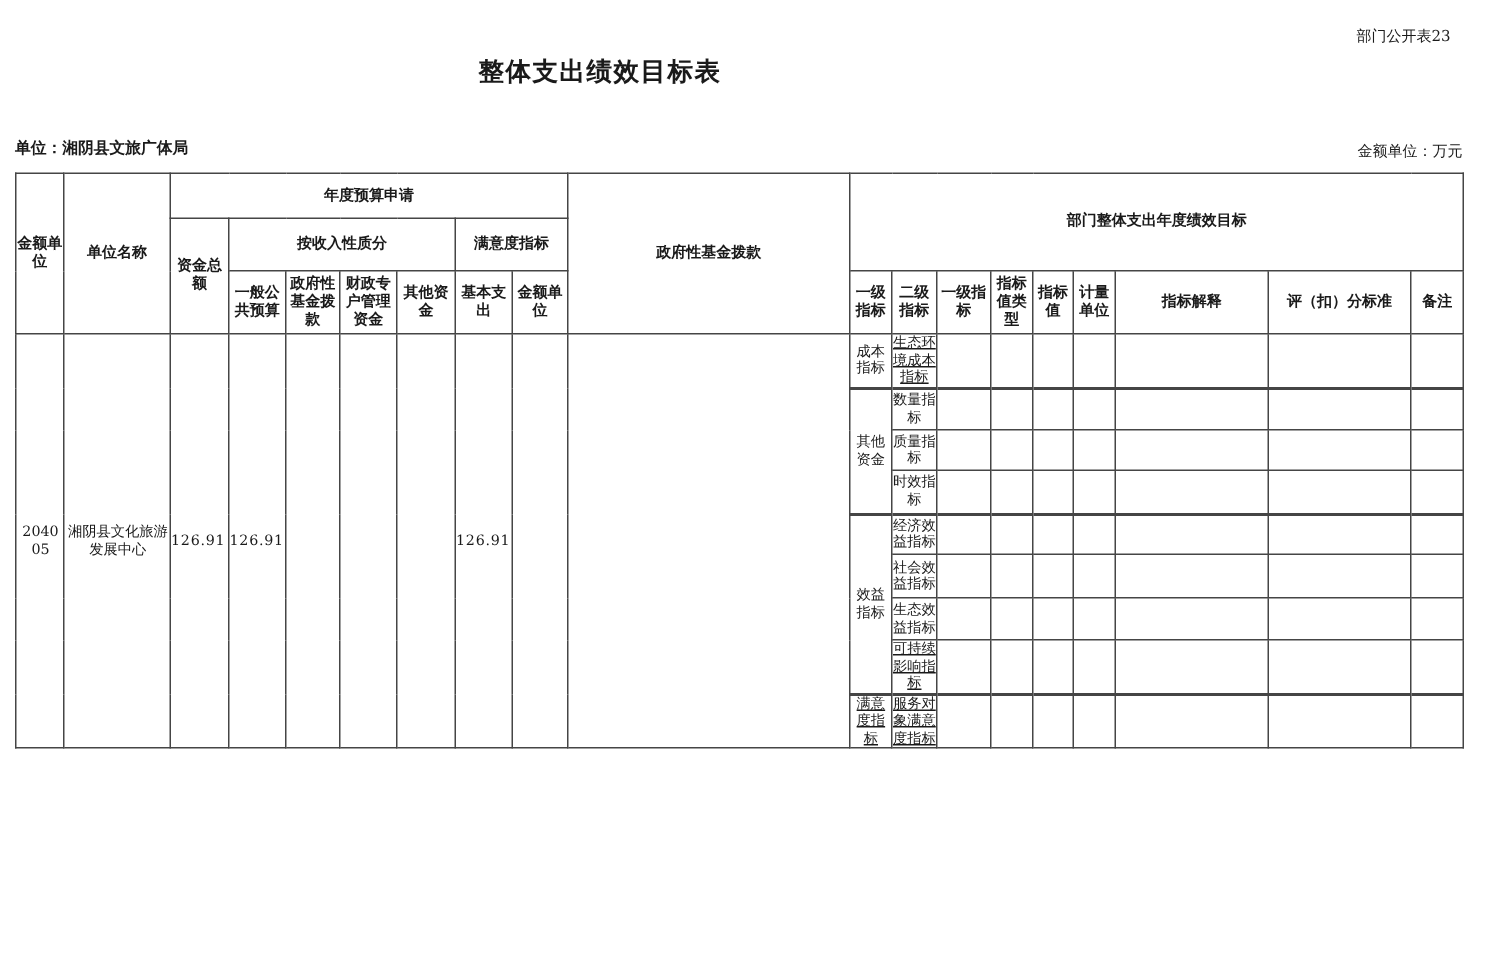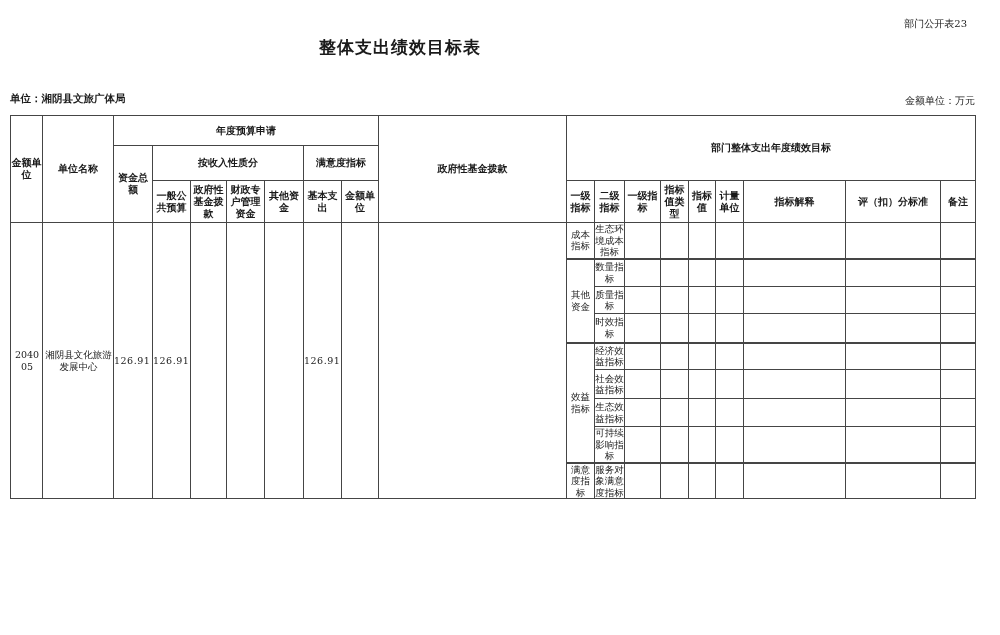--- a/index.html
+++ b/index.html
@@ -20,21 +20,21 @@
   }
   .perf-table th,.perf-table td{
     border:1px solid #454545;padding:0;text-align:center;vertical-align:middle;
     overflow:hidden;
   }
   .perf-table th{font-size:10px;font-weight:bold;line-height:12px;}
   .perf-table td{font-size:9.5px;line-height:11.5px;}
   .num{text-align:right !important;padding-right:3px !important;letter-spacing:0.5px;}
   .txt-left{text-align:left;padding:0 1px 0 2px !important;}
   .brk{word-break:break-all;}
-  .v-top{vertical-align:top !important;}
+  .v-top{vertical-align:top !important;text-decoration:underline;}
   tr.grp-start td{border-top-width:2px;}
   .lvl2{padding:0 !important;}
 </style>
 </head>
 <body>
 
 <div class="corner-label">部门公开表23</div>
 <div class="doc-title">整体支出绩效目标表</div>
 <div class="unit-line">单位：湘阴县文旅广体局</div>
 <div class="amount-line">金额单位：万元</div>

